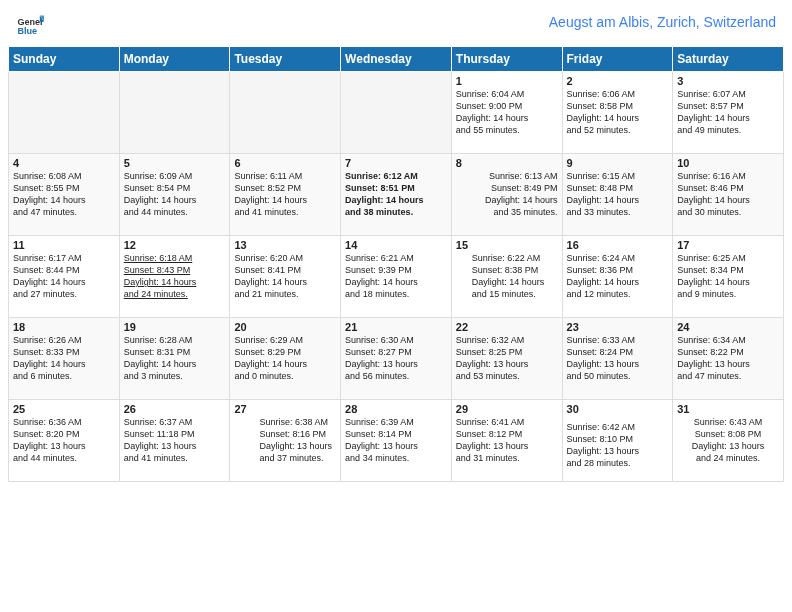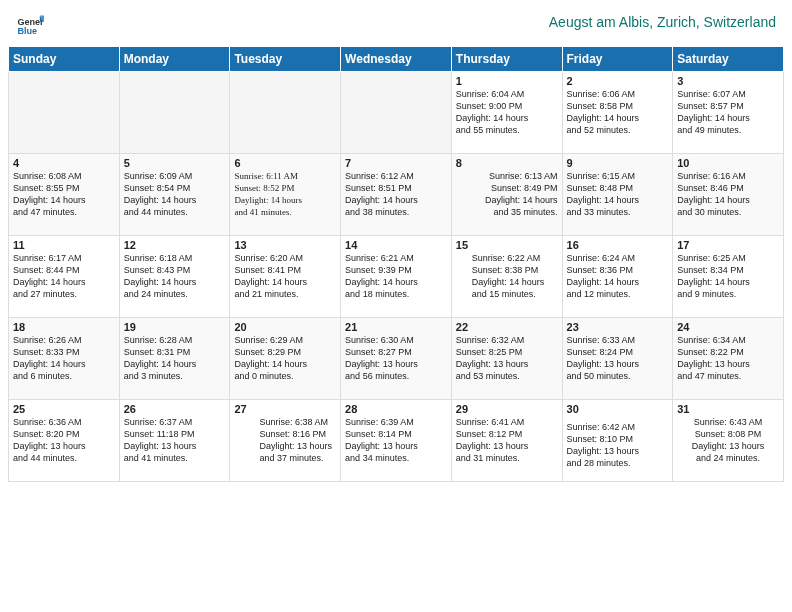--- a/index.html
+++ b/index.html
@@ -29,21 +29,21 @@
     
     .month-title {
       font-size: 36px;
       font-weight: bold;
       color: #222;
       line-height: 1;
     }
     
     .subtitle {
       font-size: 14px;
-      color: #0f766e;
+      color: #3b82f6;
       margin-top: 2px;
     }
     
     .calendar {
       width: 100%;
       border-collapse: collapse;
       margin: 0 8px;
       width: calc(100% - 16px);
       margin-left: 8px;
     }
@@ -157,28 +157,28 @@
         </td>
         <td>
           <span class="day-num">5</span>
           <div class="day-info" style="white-space: pre-line;">Sunrise: 6:09 AM
 Sunset: 8:54 PM
 Daylight: 14 hours
 and 44 minutes.</div>
         </td>
         <td>
           <span class="day-num">6</span>
-          <div class="day-info" style="white-space: pre-line; font-family: Liberation Serif, serif;">Sunrise: 6:11 AM
+          <div class="day-info" style="white-space: pre-line;">Sunrise: 6:11 AM
 Sunset: 8:52 PM
 Daylight: 14 hours
 and 41 minutes.</div>
         </td>
         <td>
           <span class="day-num">7</span>
-          <div class="day-info" style="white-space: pre-line;">Sunrise: 6:12 AM
+          <div class="day-info" style="white-space: pre-line; font-weight: bold;">Sunrise: 6:12 AM
 Sunset: 8:51 PM
 Daylight: 14 hours
 and 38 minutes.</div>
         </td>
         <td>
           <span class="day-num">8</span>
           <div class="day-info" style="white-space: pre-line; text-align: right;">Sunrise: 6:13 AM
 Sunset: 8:49 PM
 Daylight: 14 hours
 and 35 minutes.</div>
@@ -201,21 +201,21 @@
       <tr class="row-odd">
         <td>
           <span class="day-num">11</span>
           <div class="day-info" style="white-space: pre-line;">Sunrise: 6:17 AM
 Sunset: 8:44 PM
 Daylight: 14 hours
 and 27 minutes.</div>
         </td>
         <td>
           <span class="day-num">12</span>
-          <div class="day-info" style="white-space: pre-line;">Sunrise: 6:18 AM
+          <div class="day-info" style="white-space: pre-line; text-decoration: underline;">Sunrise: 6:18 AM
 Sunset: 8:43 PM
 Daylight: 14 hours
 and 24 minutes.</div>
         </td>
         <td>
           <span class="day-num">13</span>
           <div class="day-info" style="white-space: pre-line;">Sunrise: 6:20 AM
 Sunset: 8:41 PM
 Daylight: 14 hours
 and 21 minutes.</div>

